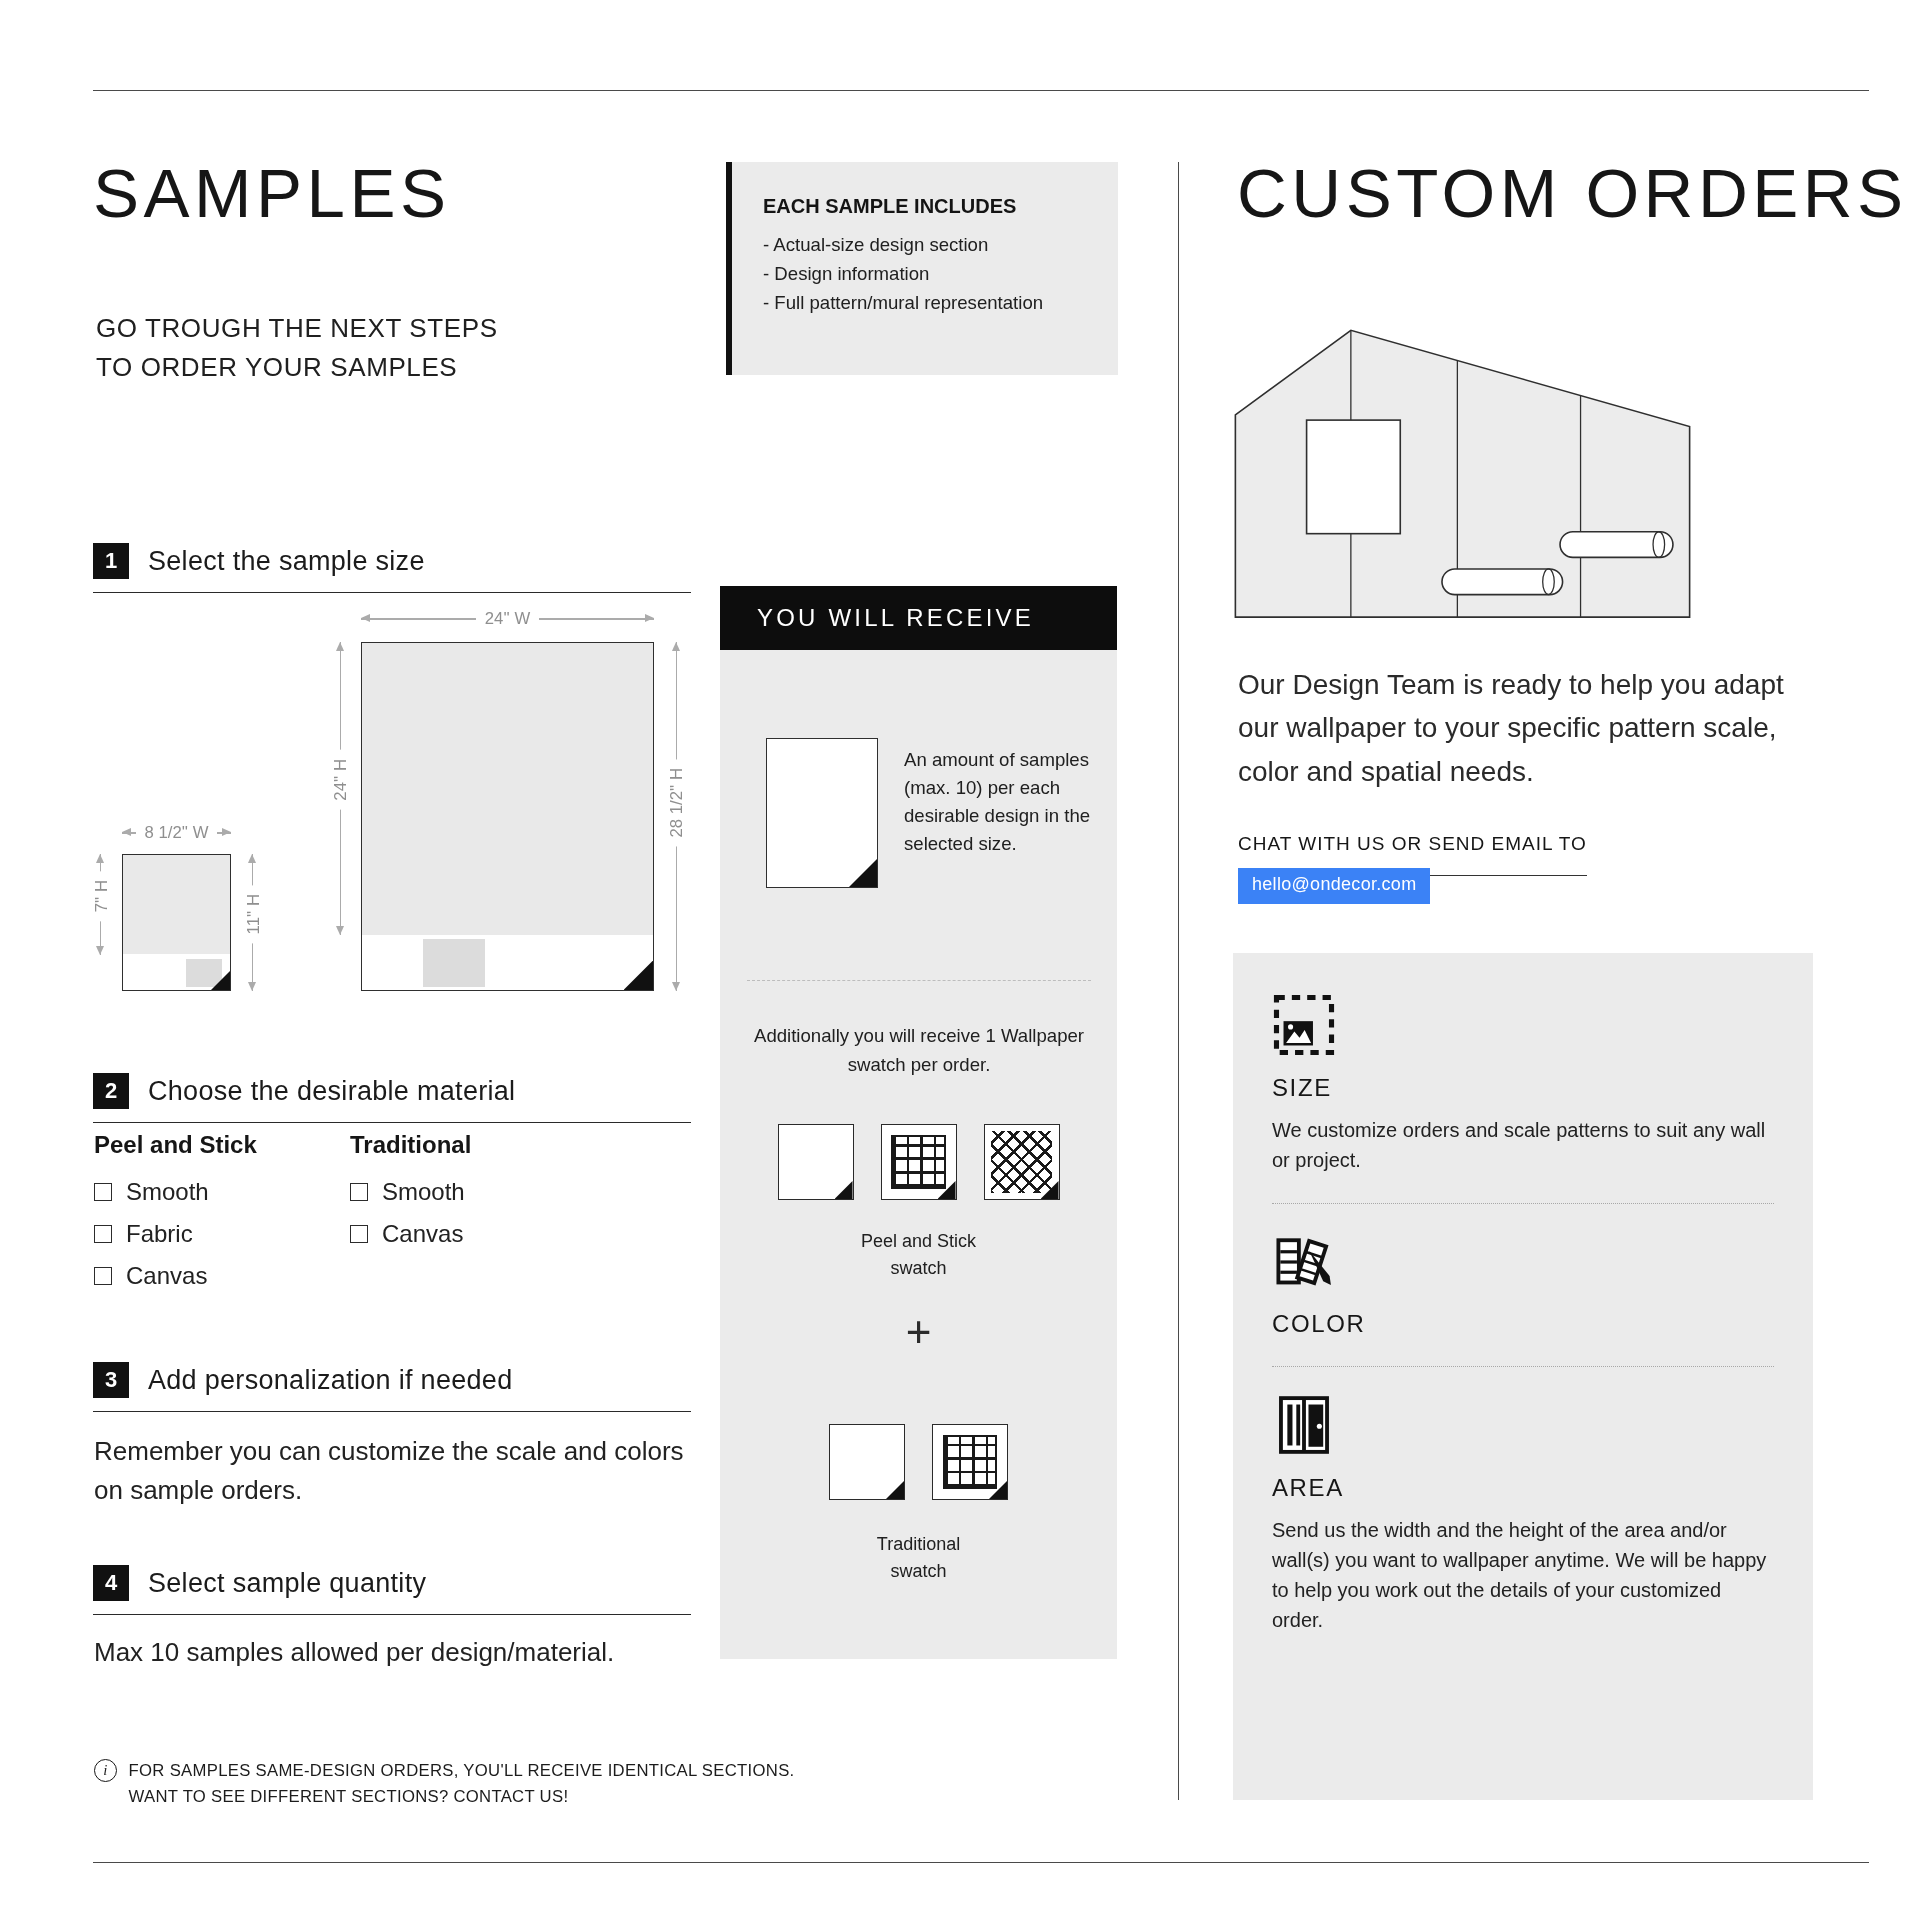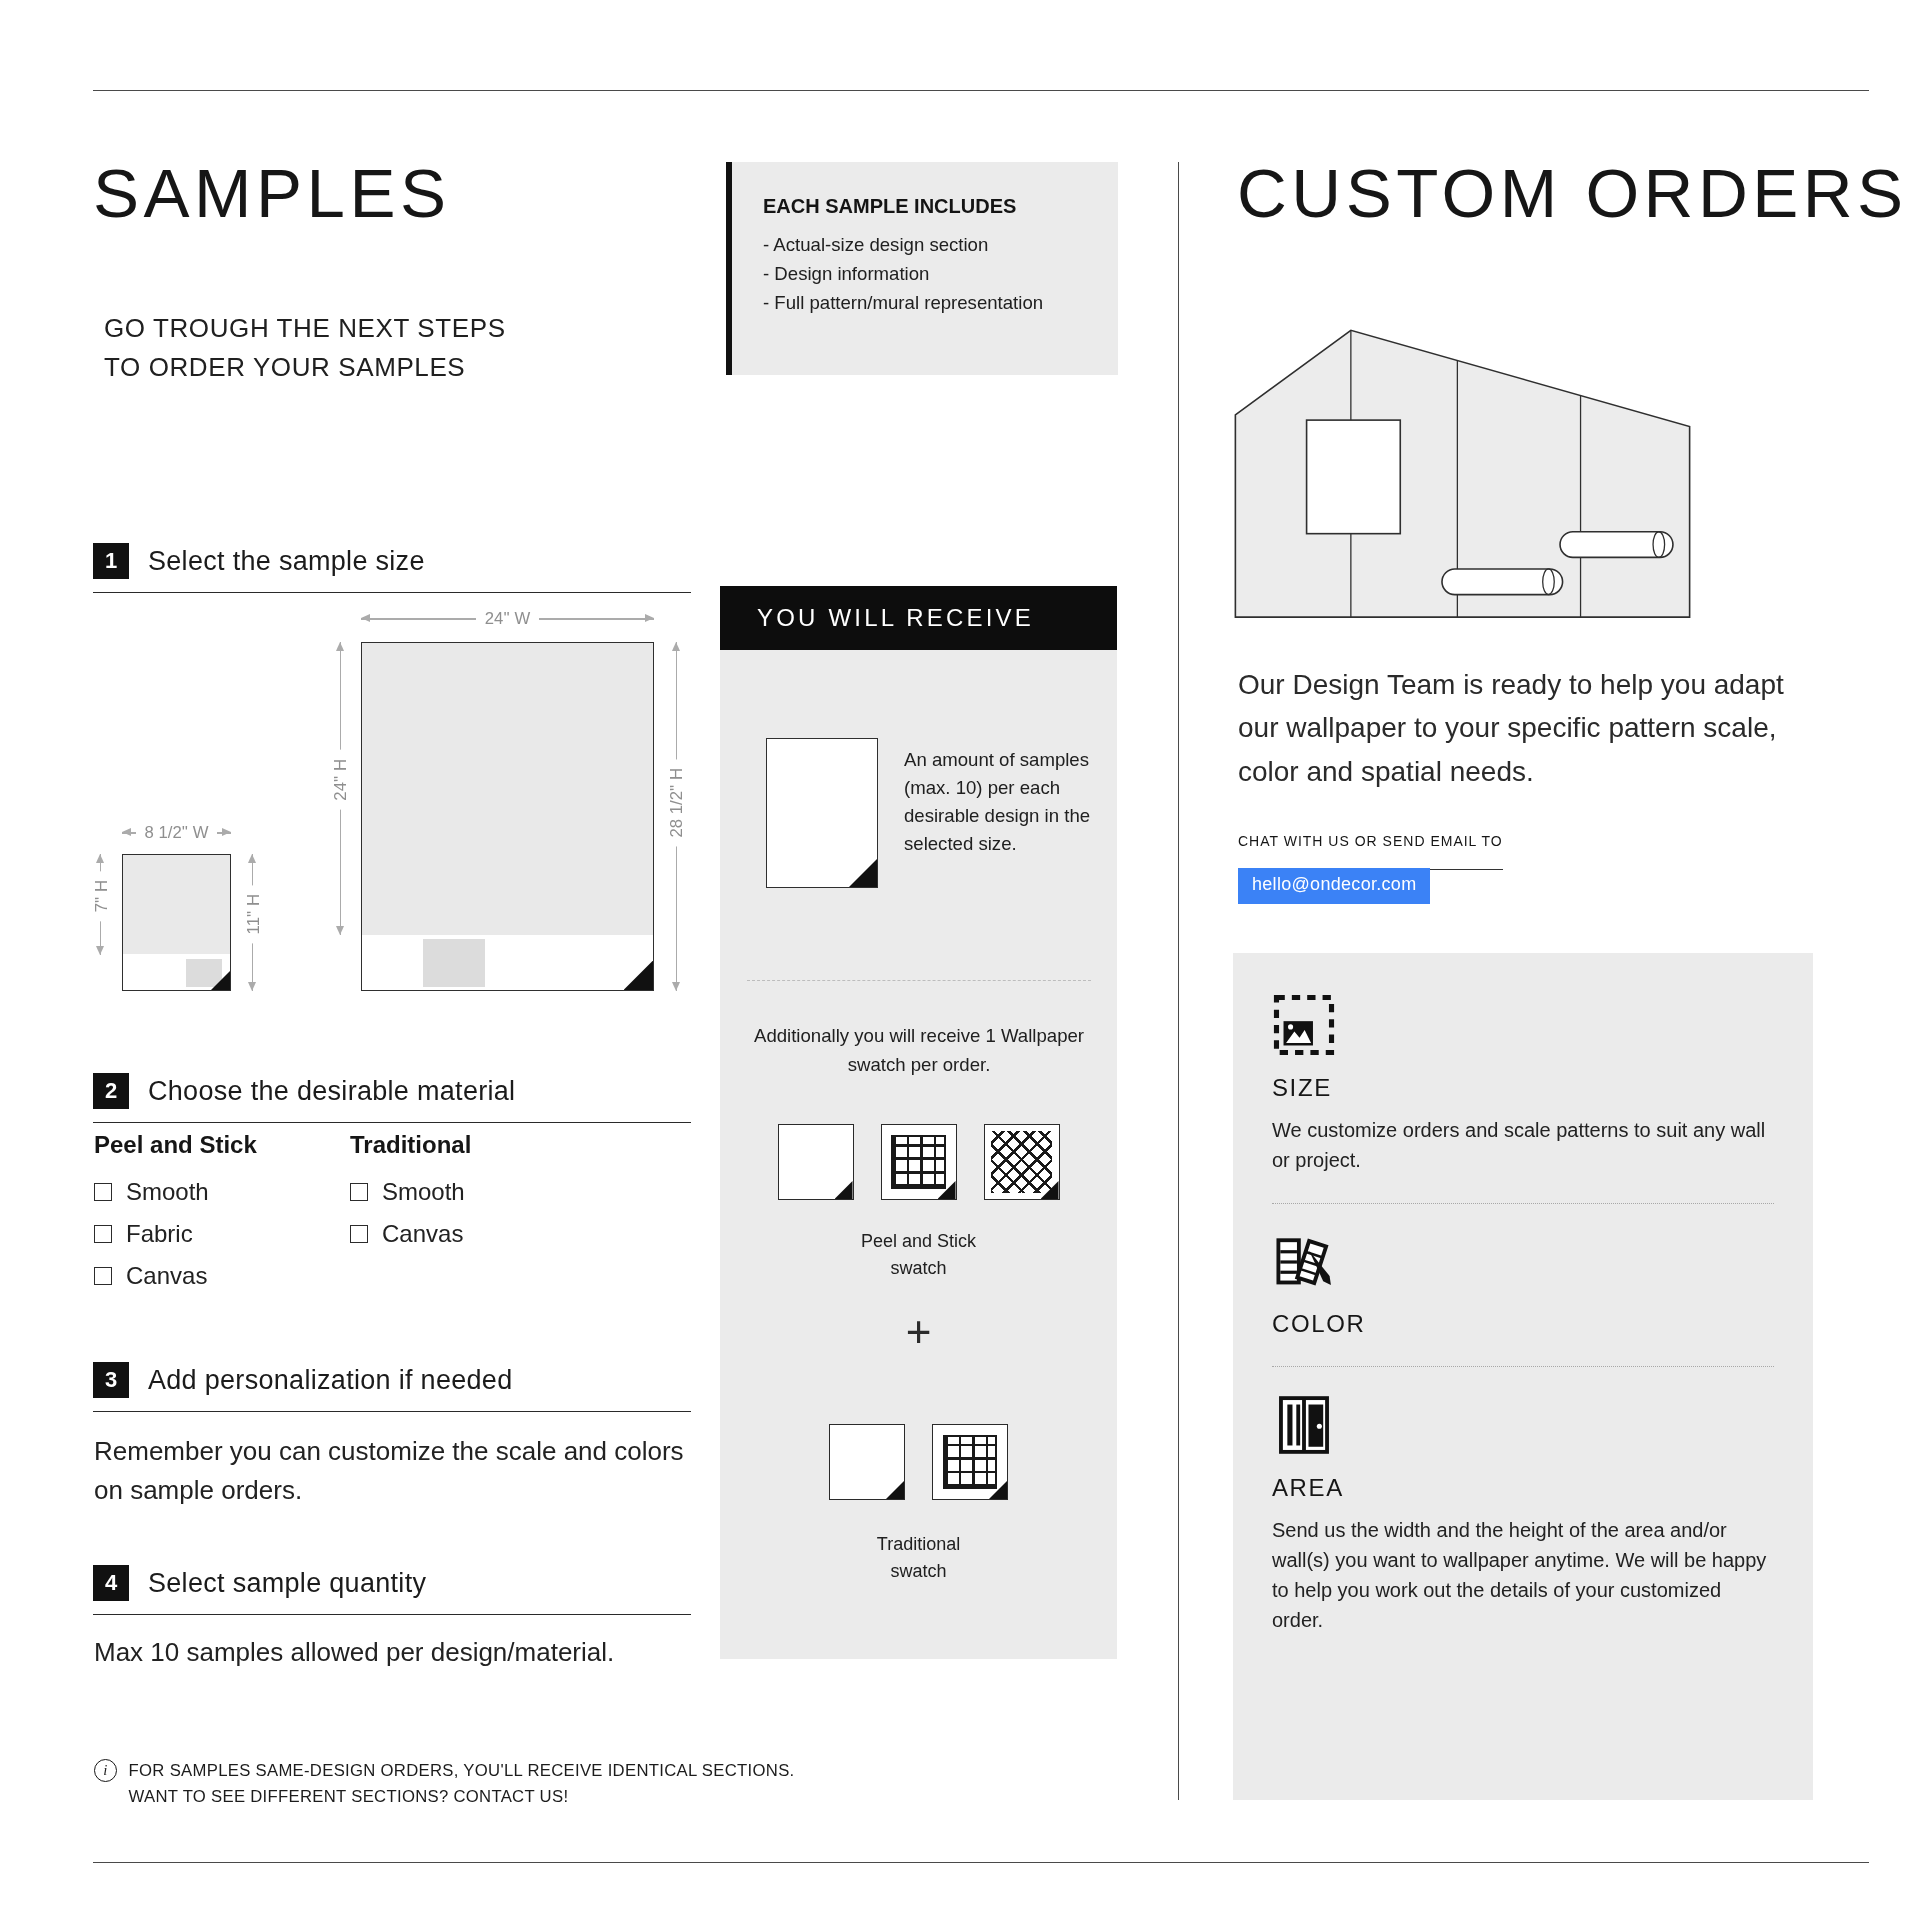--- a/index.html
+++ b/index.html
@@ -11,21 +11,21 @@
   .hrule{position:absolute;left:93px;width:1776px;height:1.3px;background:#4a4a4a;}
   #top-rule{top:90px;}
   #bottom-rule{top:1862px;}
   .vdivider{position:absolute;left:1178px;top:162px;width:1.3px;height:1638px;background:#4a4a4a;}
 
   
   .h1{position:absolute;font-size:69px;font-weight:400;letter-spacing:4.5px;color:#161616;white-space:nowrap;}
   #samples-title{left:93px;top:154px;}
   #custom-title{left:1237px;top:154px;}
 
-  #samples-intro{position:absolute;left:104px;top:309px;font-size:26px;line-height:1.5;letter-spacing:0.6px;white-space:pre-line;color:#202020;}
+  #samples-intro{position:absolute;left:96px;top:309px;font-size:26px;line-height:1.5;letter-spacing:0.6px;white-space:pre-line;color:#202020;}
 
   
   #includes-box{position:absolute;left:726px;top:162px;width:392px;height:213px;background:#ebebeb;
                 border-left:6.4px solid #111;padding:33px 26px 0 31px;}
   .inc-title{font-size:20px;font-weight:bold;margin-bottom:13px;color:#141414;}
   .inc-item{font-size:18.6px;line-height:1.55;max-width:282px;padding-left:16.7px;text-indent:-16.7px;color:#202020;}
 
   
   .step-head{position:absolute;left:93px;width:598px;display:flex;align-items:center;gap:19px;
              border-bottom:1.9px solid #2a2a2a;padding-bottom:13px;}
@@ -115,21 +115,21 @@
   .swatch-label{position:absolute;left:720px;width:397px;text-align:center;font-size:18px;line-height:1.5;color:#202020;}
   #peel-label{top:1228px;}
   #trad-label{top:1531px;}
   #peel-label span{display:inline-block;max-width:151px;}
   #trad-label span{display:inline-block;max-width:112px;}
   #plus-sign{position:absolute;left:720px;top:1310px;width:397px;text-align:center;font-size:44px;color:#2b2b2b;line-height:1;}
 
   
   #house-illustration{position:absolute;left:1234px;top:329px;}
   #custom-intro{position:absolute;left:1238px;top:663px;width:587px;font-size:28px;line-height:1.55;color:#2a2a2a;}
-  #contact-label{position:absolute;left:1238px;top:833px;font-size:14px;letter-spacing:1px;color:#161616;
+  #contact-label{position:absolute;left:1238px;top:833px;font-size:19px;letter-spacing:1px;color:#161616;
                  padding-bottom:20px;border-bottom:1.3px solid #333;}
   #email-badge{position:absolute;left:1238px;top:868px;background:#3b82f6;color:#fff;font-size:18px;
                padding:6.4px 14px 8.3px;letter-spacing:0.3px;}
   #features-panel{position:absolute;left:1233px;top:953px;width:580px;min-height:847px;background:#ebebeb;
                   padding:40px 39px 45px;}
   .f-icon{margin-bottom:16.7px;height:64px;}
   .f-title{font-size:24px;letter-spacing:1.6px;color:#161616;margin-bottom:13px;font-weight:400;}
   .f-body{font-size:20px;line-height:1.5;color:#222;max-width:533px;}
   .f-divider{border-top:1.3px dotted #a8a8a8;margin:28px 0 26px;}
 </style>

